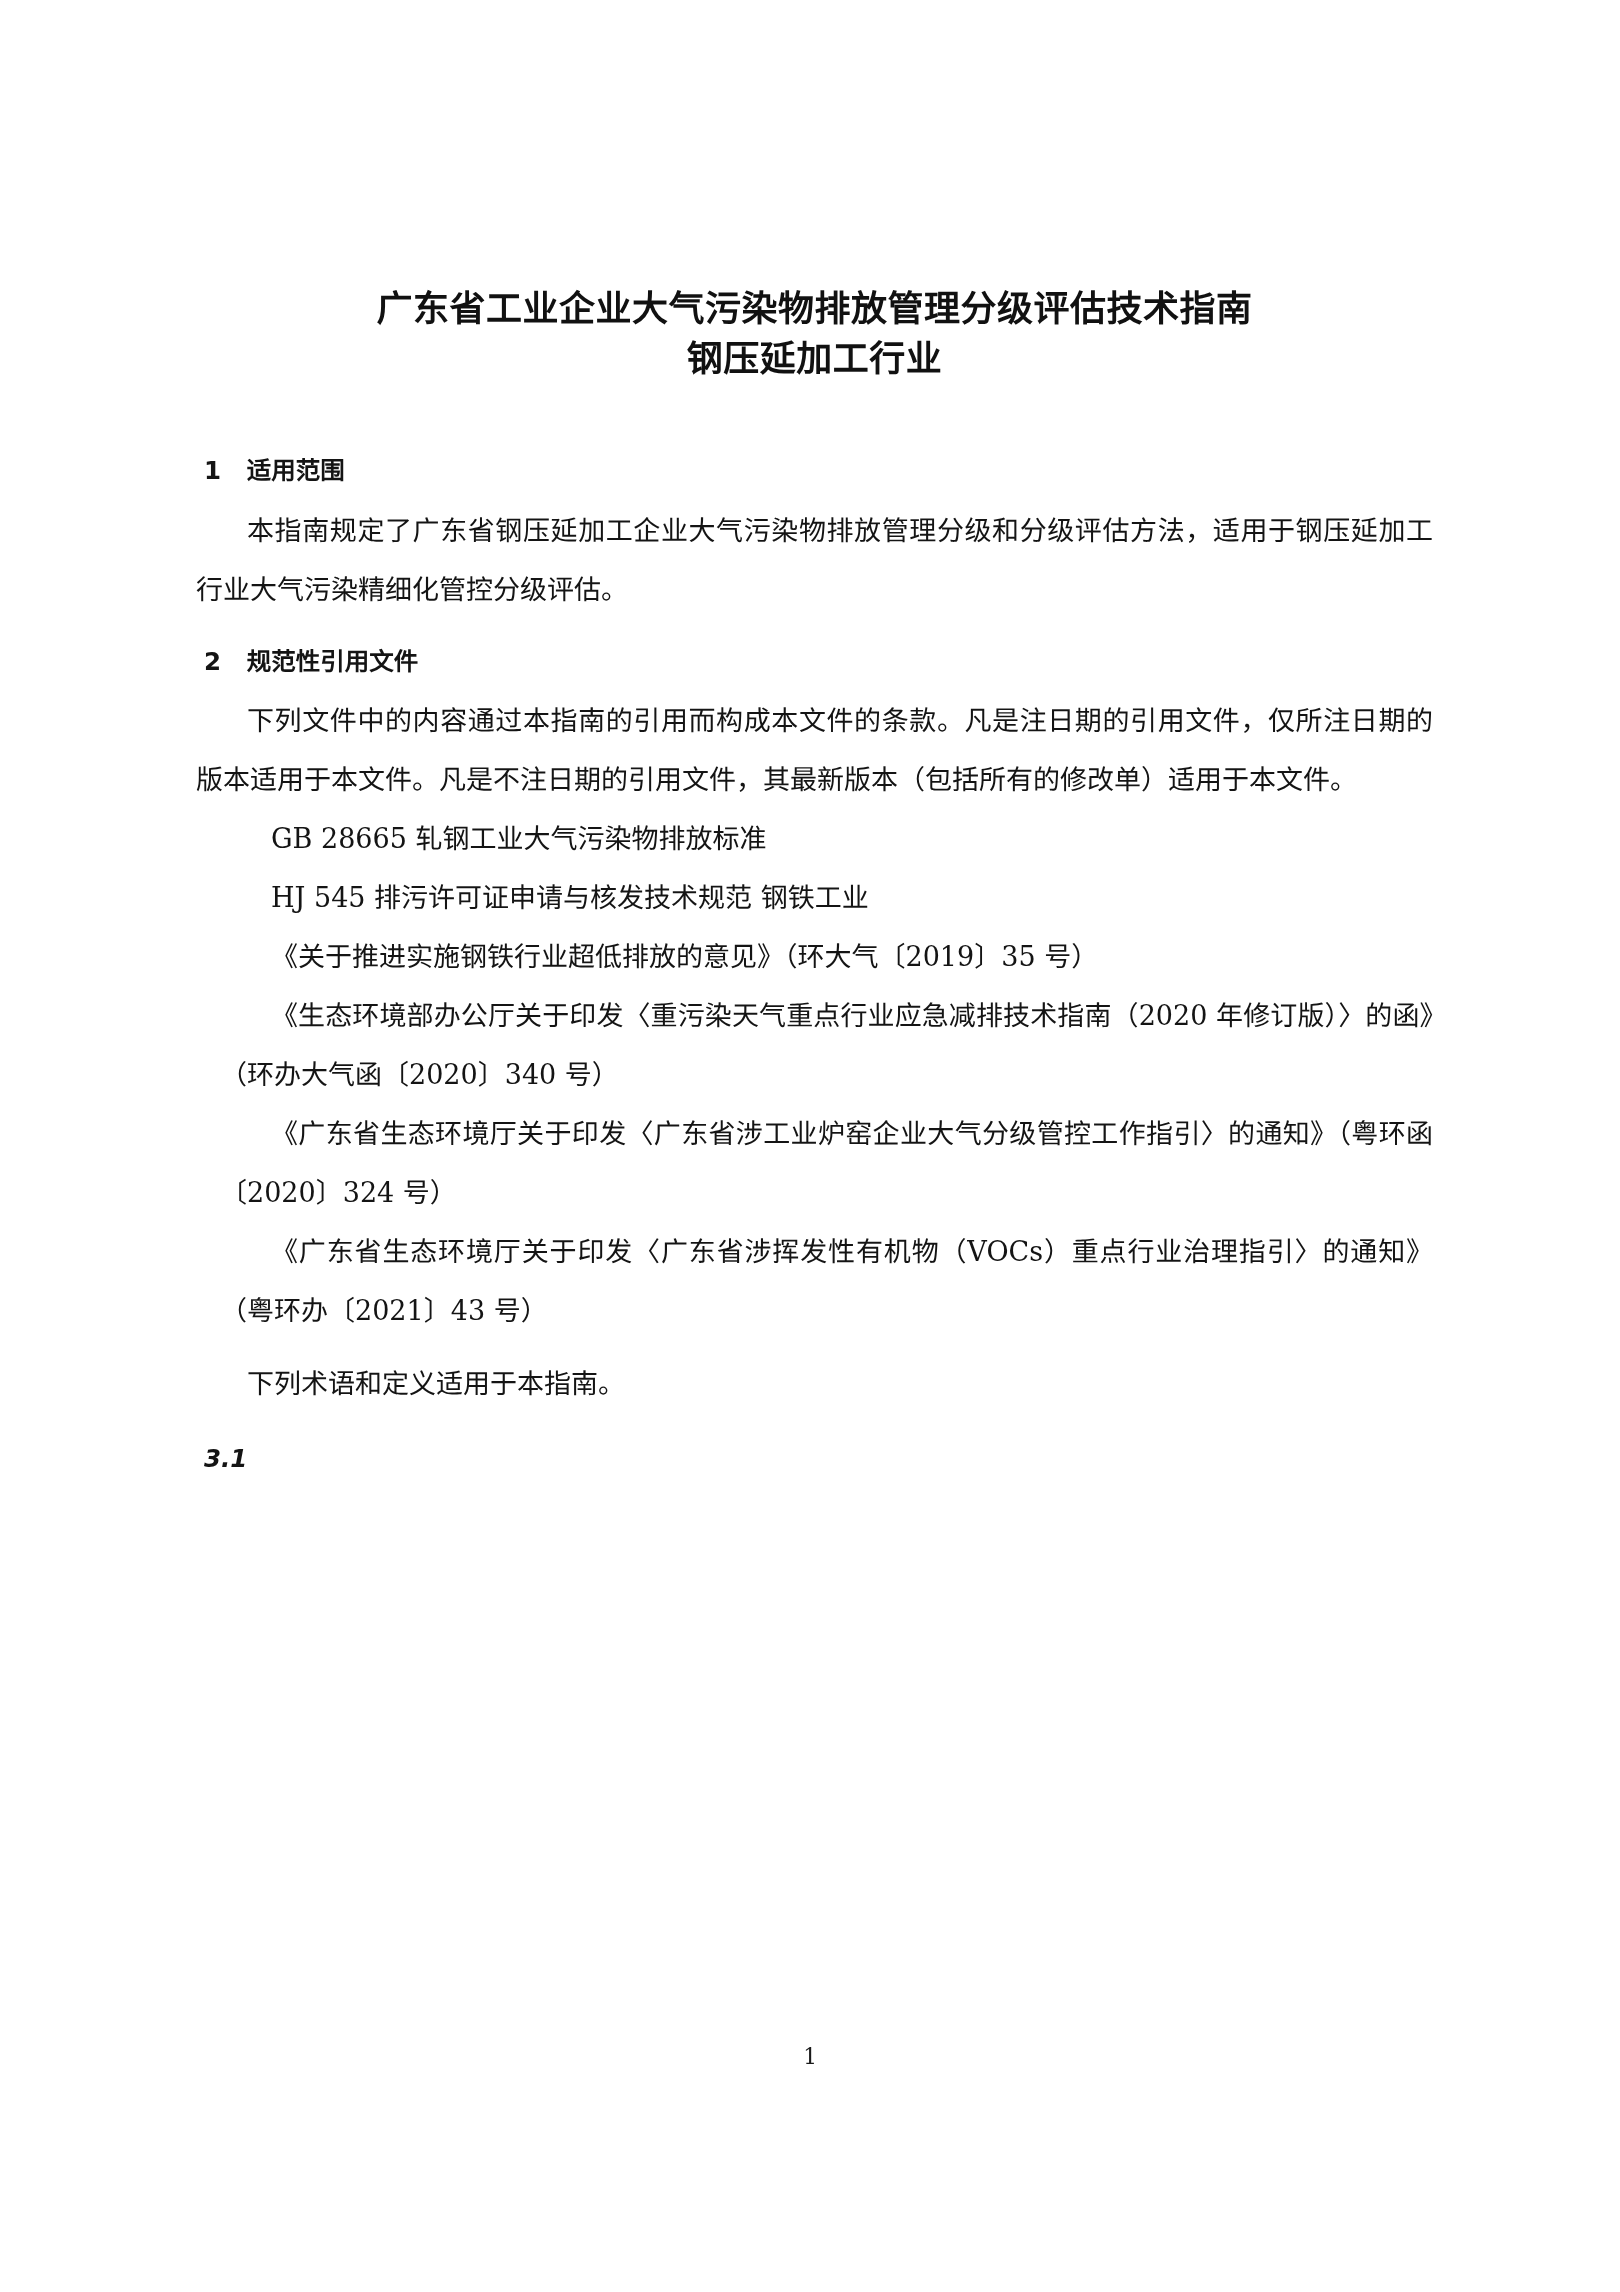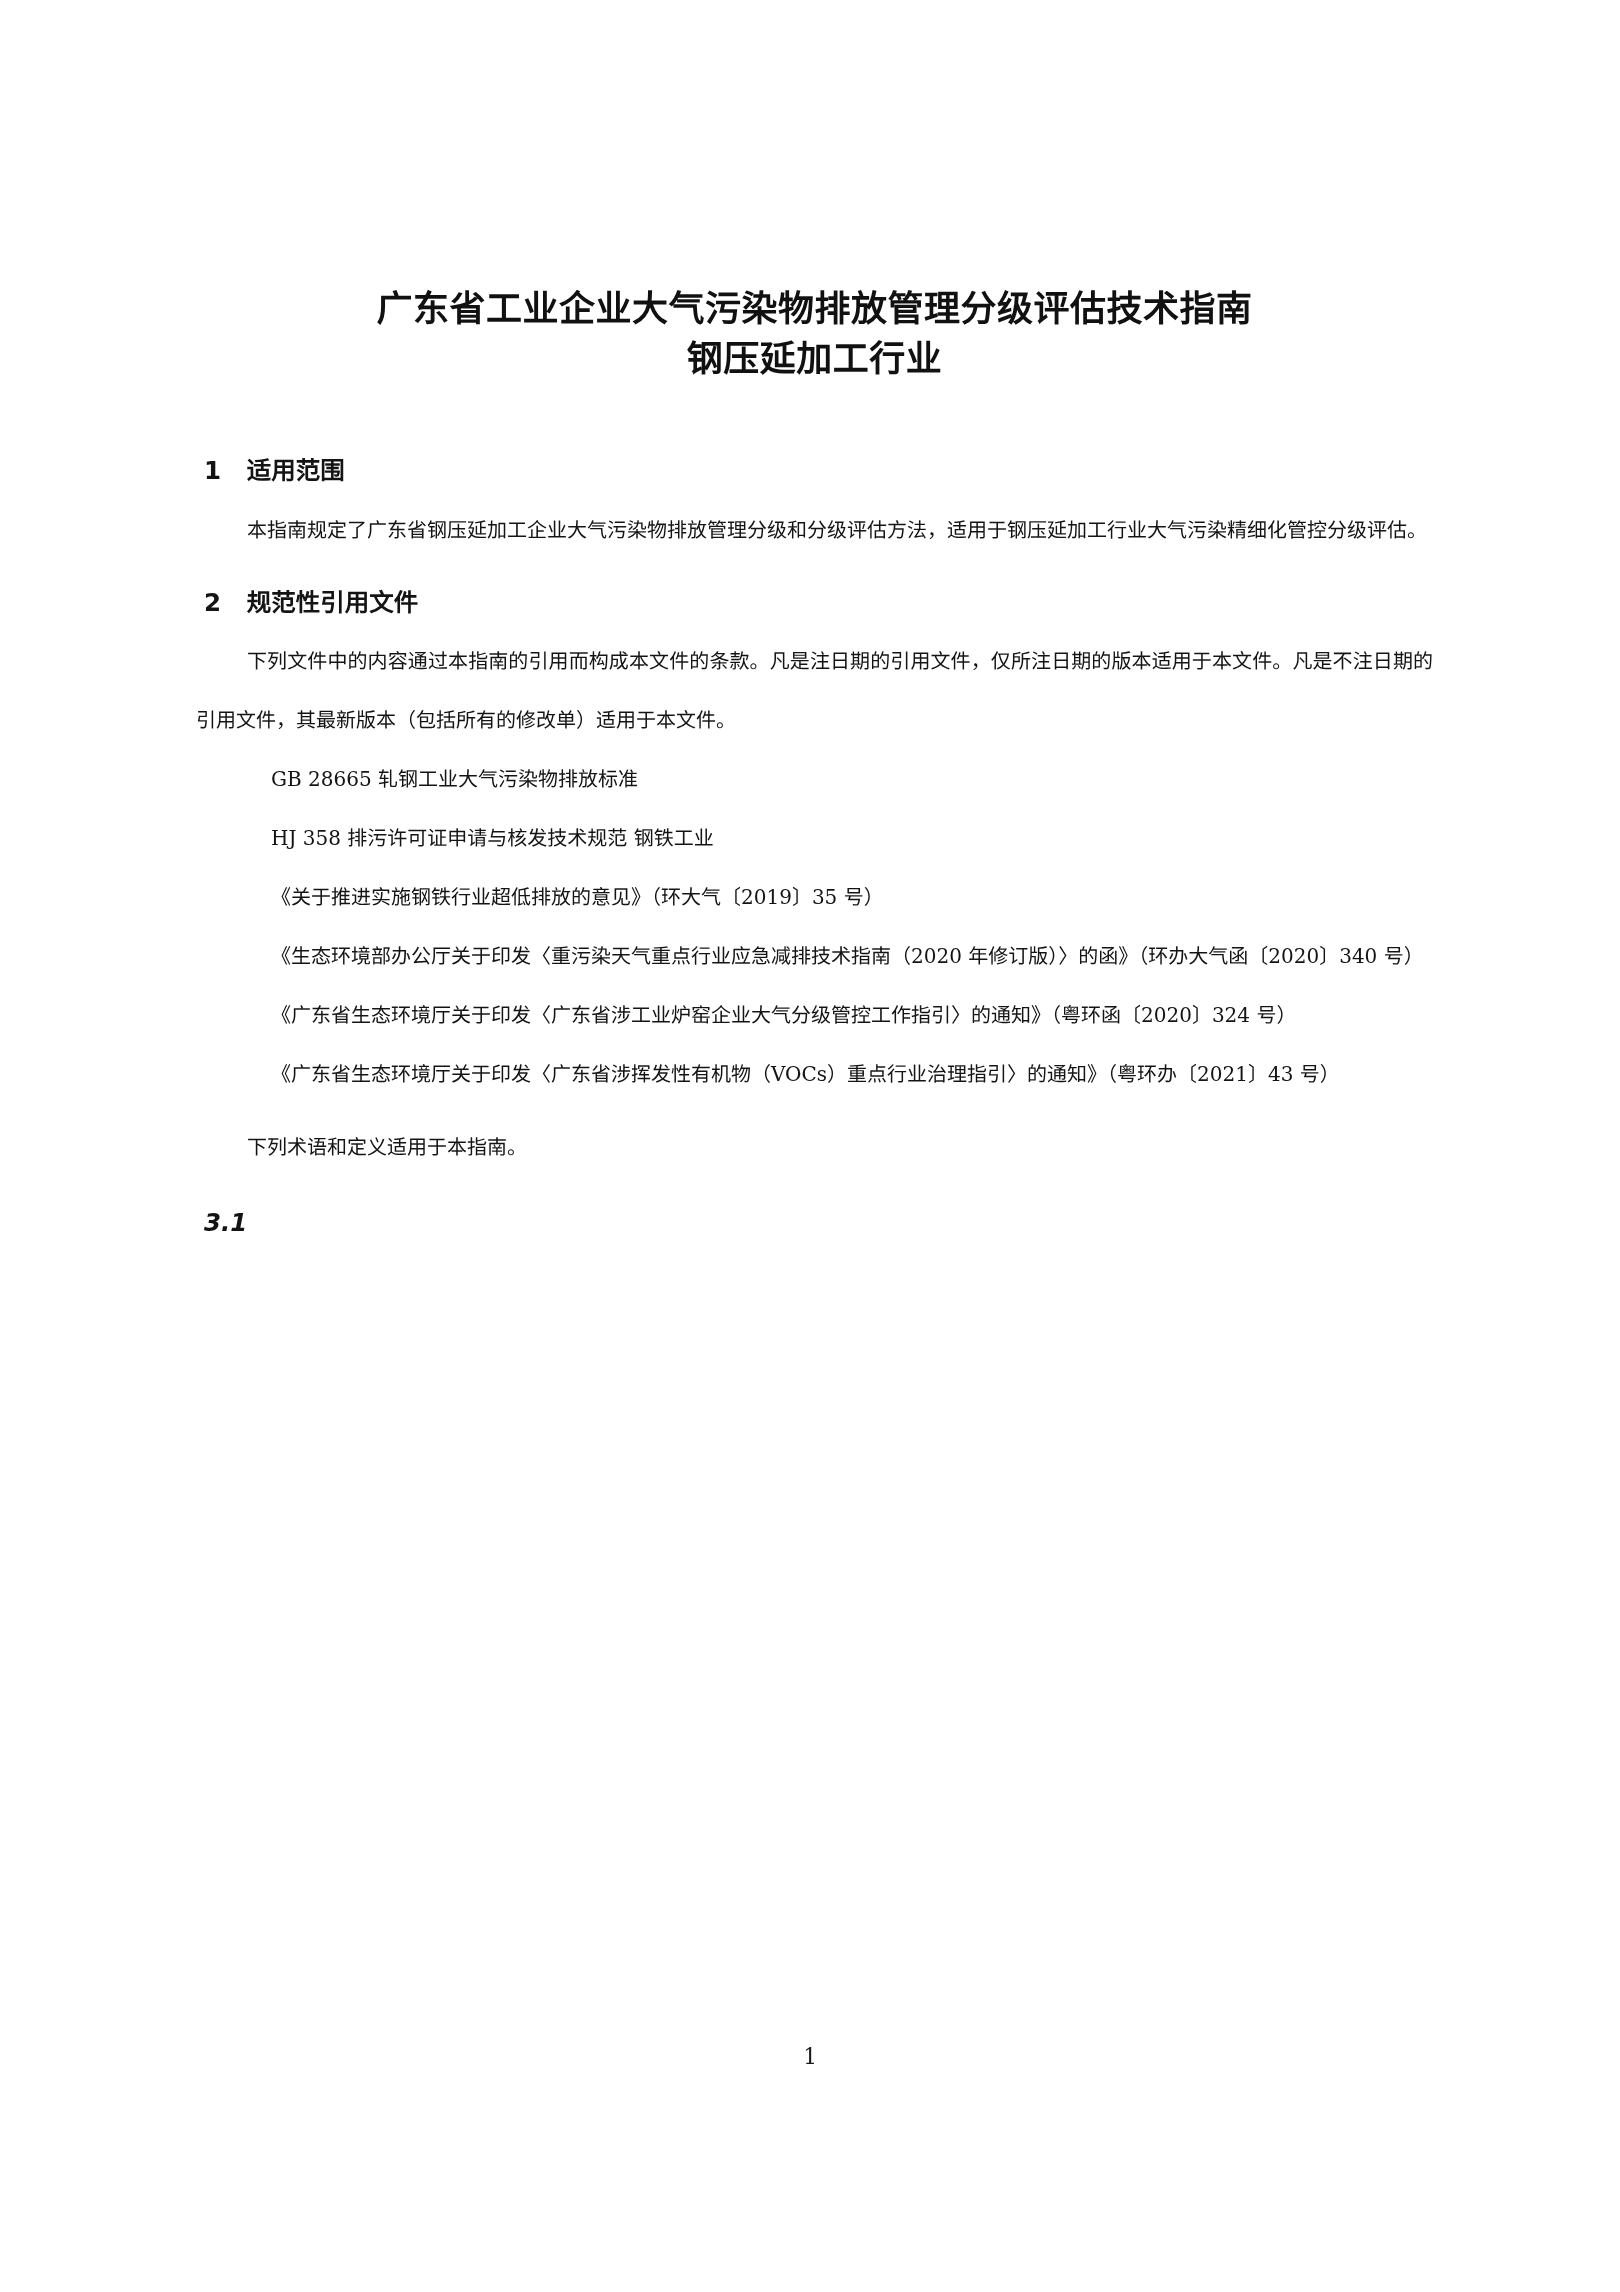--- a/index.html
+++ b/index.html
@@ -53,21 +53,21 @@
     padding: 0;
     white-space: pre;
   }
   .h-sec.gap-top-big { margin-top: 71px; }
   .h-sec.gap-top    { margin-top: 29px; font-style: italic; }
   .h-sec.gap-top-s  { margin-top: 25.5px; }
 
   
   .p-body {
     font-family: "DejaVu Serif", "Liberation Serif", serif;
-    font-size: 20px;
+    font-size: 27px;
     line-height: 59px;
     text-align: justify;
     text-justify: inter-ideograph;
     margin: 0;
     color: #141414;
     text-indent: 51px;
   }
   .p-body.ind-ref {
     text-indent: 51px;
     margin-left: 24px;
@@ -98,21 +98,21 @@
       <span class="line2">钢压延加工行业</span>
     </div>
 
     <div class="h-sec gap-top-big">1   适用范围</div>
     <p class="p-body p-sp-before">本指南规定了广东省钢压延加工企业大气污染物排放管理分级和分级评估方法，适用于钢压延加工行业大气污染精细化管控分级评估。</p>
 
     <div class="h-sec gap-top-s">2   规范性引用文件</div>
     <p class="p-body p-sp-before">下列文件中的内容通过本指南的引用而构成本文件的条款。凡是注日期的引用文件，仅所注日期的版本适用于本文件。凡是不注日期的引用文件，其最新版本（包括所有的修改单）适用于本文件。</p>
 
     <p class="p-body ind-ref">GB 28665   轧钢工业大气污染物排放标准</p>
-    <p class="p-body ind-ref">HJ 358   排污许可证申请与核发技术规范 钢铁工业</p>
+    <p class="p-body ind-ref">HJ 545   排污许可证申请与核发技术规范 钢铁工业</p>
     <p class="p-body ind-ref">《关于推进实施钢铁行业超低排放的意见》（环大气〔2019〕35 号）</p>
     <p class="p-body ind-ref">《生态环境部办公厅关于印发〈重污染天气重点行业应急减排技术指南（2020 年修订版）〉的函》（环办大气函〔2020〕340 号）</p>
     <p class="p-body ind-ref">《广东省生态环境厅关于印发〈广东省涉工业炉窑企业大气分级管控工作指引〉的通知》（粤环函〔2020〕324 号）</p>
     <p class="p-body ind-ref">《广东省生态环境厅关于印发〈广东省涉挥发性有机物（VOCs）重点行业治理指引〉的通知》（粤环办〔2021〕43 号）</p>
 
     <p class="p-body p-sp-before">下列术语和定义适用于本指南。</p>
     <div class="h-sec gap-top">3.1</div>
 
   </div>
 

